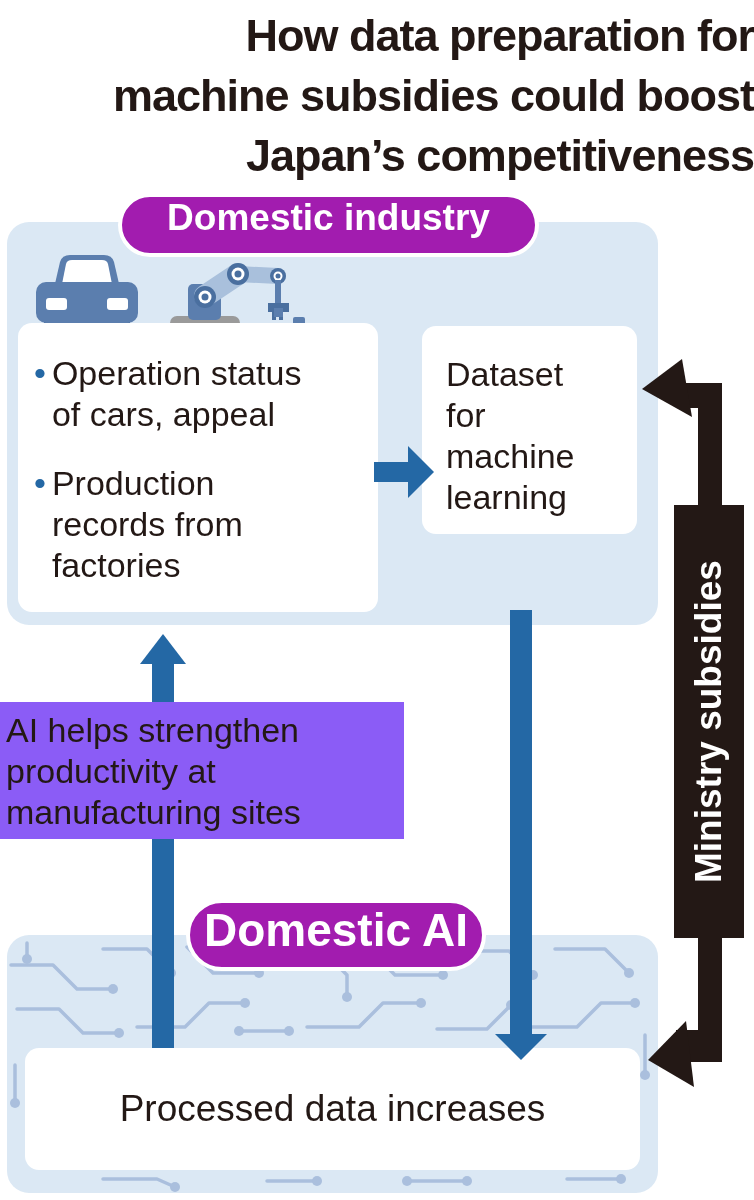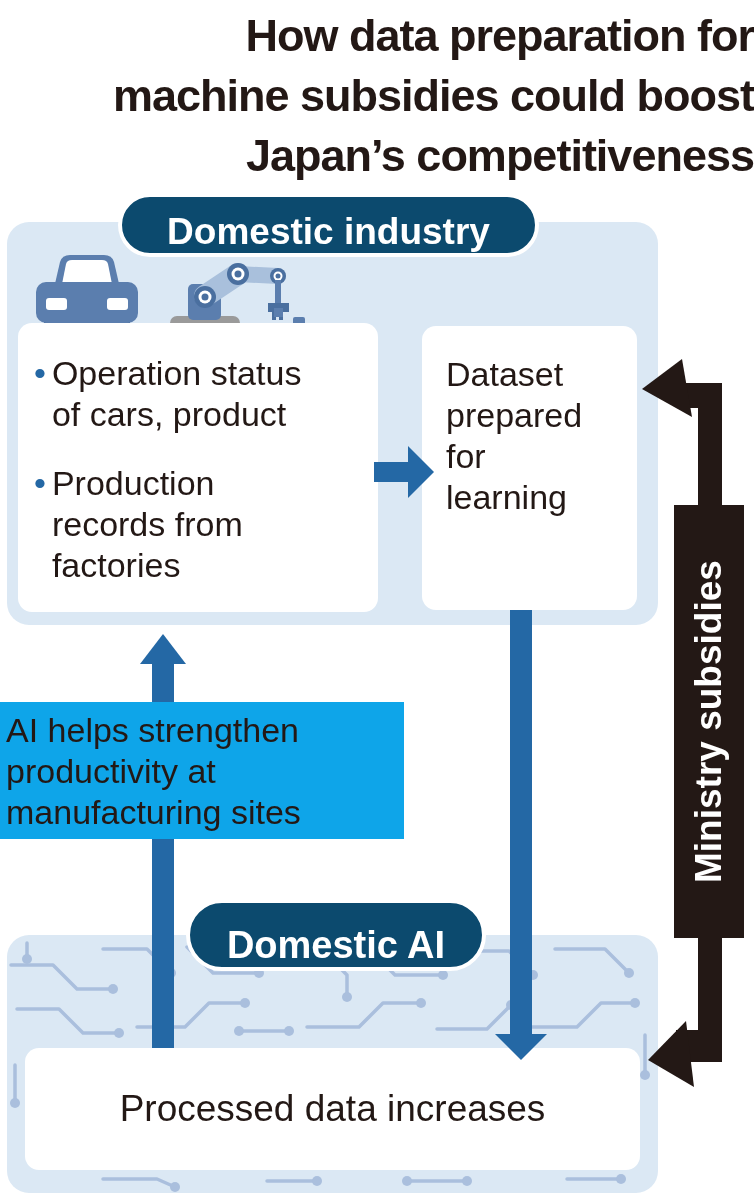--- a/index.html
+++ b/index.html
@@ -10,41 +10,41 @@
   
   .title{top:6px;left:0;width:754px;text-align:right;font-weight:700;
          font-size:45px;line-height:60px;letter-spacing:-1px;color:#231815;z-index:5;}
 
   
   .panel{background:#dbe8f4;border-radius:22px;}
   .industry-panel{left:7px;top:222px;width:651px;height:403px;z-index:0;}
   .ai-panel{left:7px;top:935px;width:651px;height:258px;z-index:0;overflow:hidden;}
 
   
-  .badge{background:#0c4a6e;border:4px solid #fff;border-radius:36px;
-         color:#fff;font-weight:700;display:flex;align-items:flex-end;justify-content:center;
+  .badge{background:#a21caf;border:4px solid #fff;border-radius:36px;
+         color:#fff;font-weight:700;display:flex;align-items:flex-start;justify-content:center;
          box-sizing:border-box;z-index:4;}
   .industry-badge{left:118px;top:193px;width:421px;height:64px;font-size:37px;}
-  .ai-badge{left:186px;top:899px;width:300px;height:72px;font-size:38px;}
+  .ai-badge{left:186px;top:899px;width:300px;height:72px;font-size:46px;}
 
   
   .wbox{background:#fff;border-radius:14px;z-index:1;}
   .inputs-box{left:18px;top:323px;width:360px;height:289px;box-sizing:border-box;padding:30px 10px 0 16px;}
-  .dataset-box{left:422px;top:326px;width:215px;height:284px;box-sizing:border-box;padding:28px 0 0 24px;}
+  .dataset-box{left:422px;top:326px;width:215px;height:208px;box-sizing:border-box;padding:28px 0 0 24px;}
   .result-box{left:25px;top:1048px;width:615px;height:122px;display:flex;flex-direction:column;
               align-items:center;justify-content:center;text-align:center;}
 
   .body-text{font-size:34px;line-height:41px;color:#231815;}
   .bullet-item{display:flex;}
   .bullet-item + .bullet-item{margin-top:28px;}
   .bullet-dot{color:#2468a5;margin-right:6px;}
   .result-line{font-size:37px;line-height:44px;}
 
   
-  .ai-feedback{left:0px;top:702px;width:398px;background:#0ea5e9;padding:8px 0 6px 6px;z-index:3;}
+  .ai-feedback{left:0px;top:702px;width:398px;background:#8b5cf6;padding:8px 0 6px 6px;z-index:3;}
 
   
   .z2{z-index:2;}
   .blk{z-index:4;}
   .ministry-label{left:674px;top:505px;width:70px;height:433px;display:flex;
       align-items:center;justify-content:center;color:#fff;font-weight:700;font-size:37px;
       writing-mode:vertical-rl;transform:rotate(180deg);z-index:5;white-space:nowrap;}
   svg{display:block;}
 </style>
 </head>
@@ -89,37 +89,37 @@
   <path d="M103,55 h21 v9 h-6 v8 h-4 v-8 h-3 v8 h-4 v-8 h-4 z" fill="#4a6f9f"></path>
   <rect x="109" y="60" width="9" height="9" fill="#5b7eae"></rect>
   <rect x="128" y="69" width="12" height="12" rx="2" fill="#5b7eae"></rect>
 </svg>
 
 <div class="abs wbox inputs-box body-text">
   <div class="bullet-item">
     <span class="bullet-dot">•</span>
     <div>
       <div>Operation status</div>
-      <div>of cars, product</div>
+      <div>of cars, appeal</div>
     </div>
   </div>
   <div class="bullet-item">
     <span class="bullet-dot">•</span>
     <div>
       <div>Production</div>
       <div>records from</div>
       <div>factories</div>
     </div>
   </div>
 </div>
 
 <div class="abs wbox dataset-box body-text">
   <div>Dataset</div>
-  <div>prepared</div>
   <div>for</div>
+  <div>machine</div>
   <div>learning</div>
 </div>
 
 <svg class="abs z2" style="left:374px;top:446px;" width="60" height="52" viewBox="0 0 60 52">
   <rect x="0" y="16" width="36" height="20" fill="#2468a5"></rect>
   <polygon points="34,0 60,26 34,52" fill="#2468a5"></polygon>
 </svg>
 
 <svg class="abs z2" style="left:140px;top:634px;" width="46" height="414" viewBox="0 0 46 414">
   <polygon points="23,0 0,30 46,30" fill="#2468a5"></polygon>

